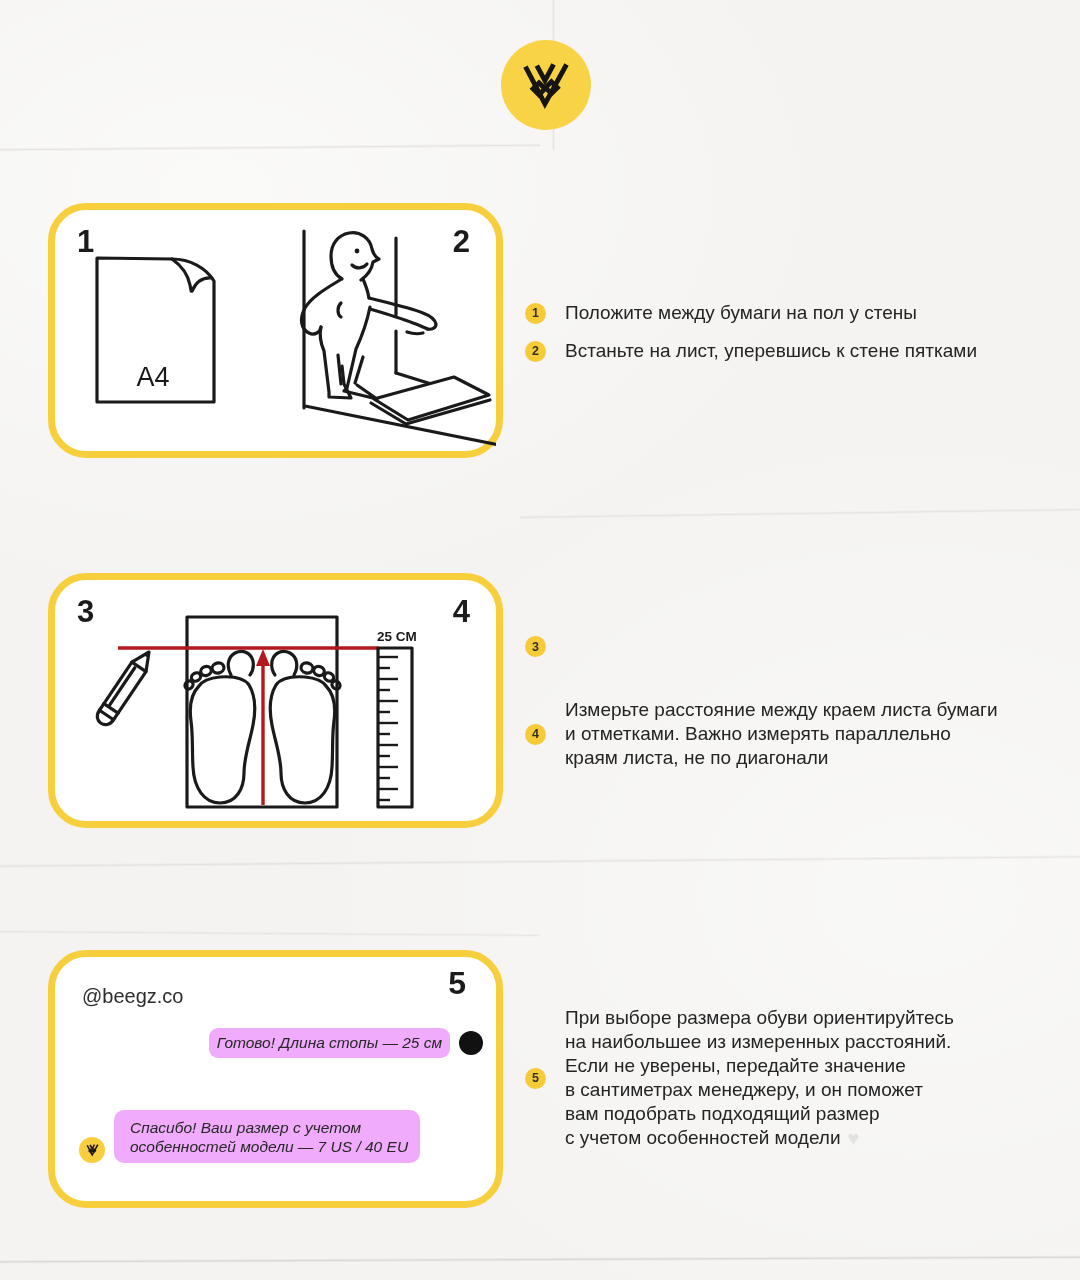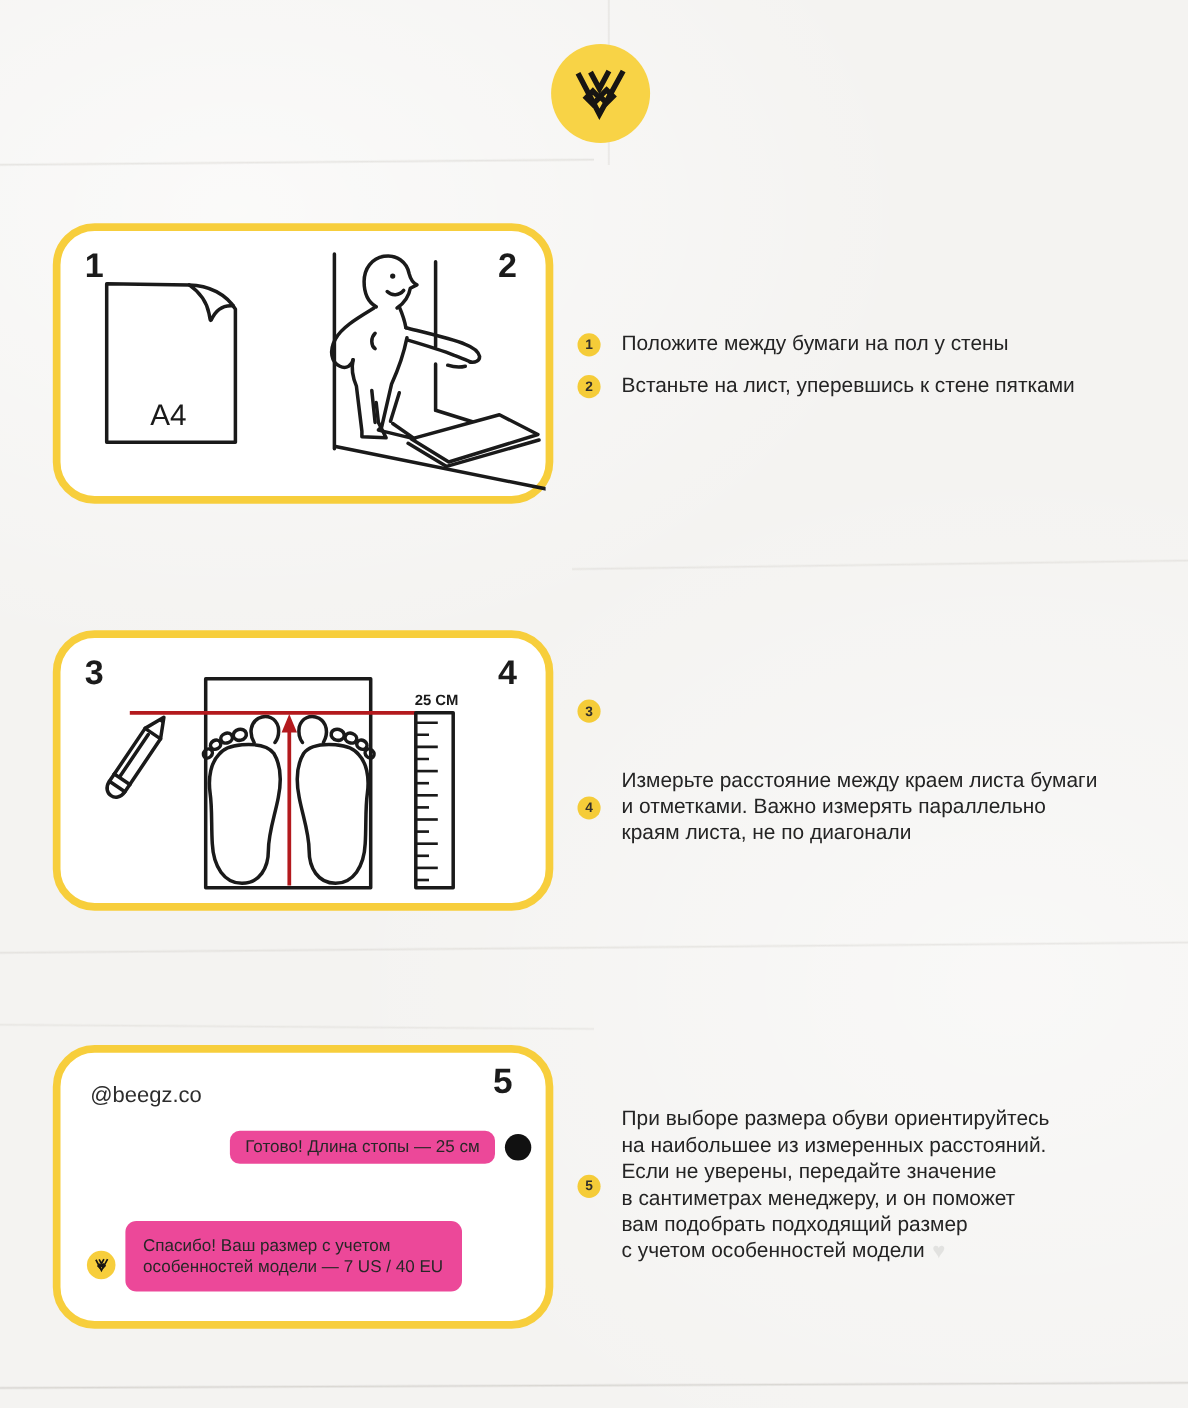--- a/index.html
+++ b/index.html
@@ -33,24 +33,24 @@
   .card1{top:203px;}
   .card2{top:573px;}
   .card3{top:950px; height:258px;}
   .card svg.fill{position:absolute; left:0; top:0;}
   .card-num{position:absolute; font-size:31px; font-weight:700; color:#1b1b1b; line-height:1;}
   .num-left{left:22px; top:16px;}
   .num-right{right:26px; top:16px;}
 
   .handle{position:absolute; left:27px; top:28px; font-size:20px; color:#2d2d2d;}
   .num5{position:absolute; right:30px; top:10px; font-size:32px; font-weight:700; color:#1b1b1b;}
-  .bubble{position:absolute; background:#ec4899; color:#272727;}
+  .bubble{position:absolute; background:#f0abfc; color:#272727;font-style:italic;}
   .bubble-right{left:154px; top:71px; width:241px; height:30px; border-radius:9px;
     display:flex; align-items:center; justify-content:center; font-size:15.5px; white-space:nowrap;}
-  .bubble-left{left:59px; top:153px; width:306px; height:64px; border-radius:10px;
+  .bubble-left{left:59px; top:153px; width:306px; height:53px; border-radius:10px;
     display:flex; align-items:center; padding-left:16px; box-sizing:border-box;
     font-size:15.5px; line-height:19px; white-space:pre-line;}
   .black-dot{position:absolute; left:404px; top:74px; width:24px; height:24px;
     border-radius:50%; background:#111;}
   .mini-avatar{position:absolute; left:24px; top:180px; width:26px; height:26px; border-radius:50%;
     background:#F7CE3C; display:flex; align-items:center; justify-content:center;}
 
   .step{position:absolute; left:525px; display:flex; align-items:center; gap:19px; width:545px;}
   .s1{top:301px;} .s2{top:339px;} .s3{top:636px;} .s4{top:698px;} .s5{top:1006px;}
   .badge{width:21px; height:21px; border-radius:50%; background:#F5CC38; color:#34302a;

